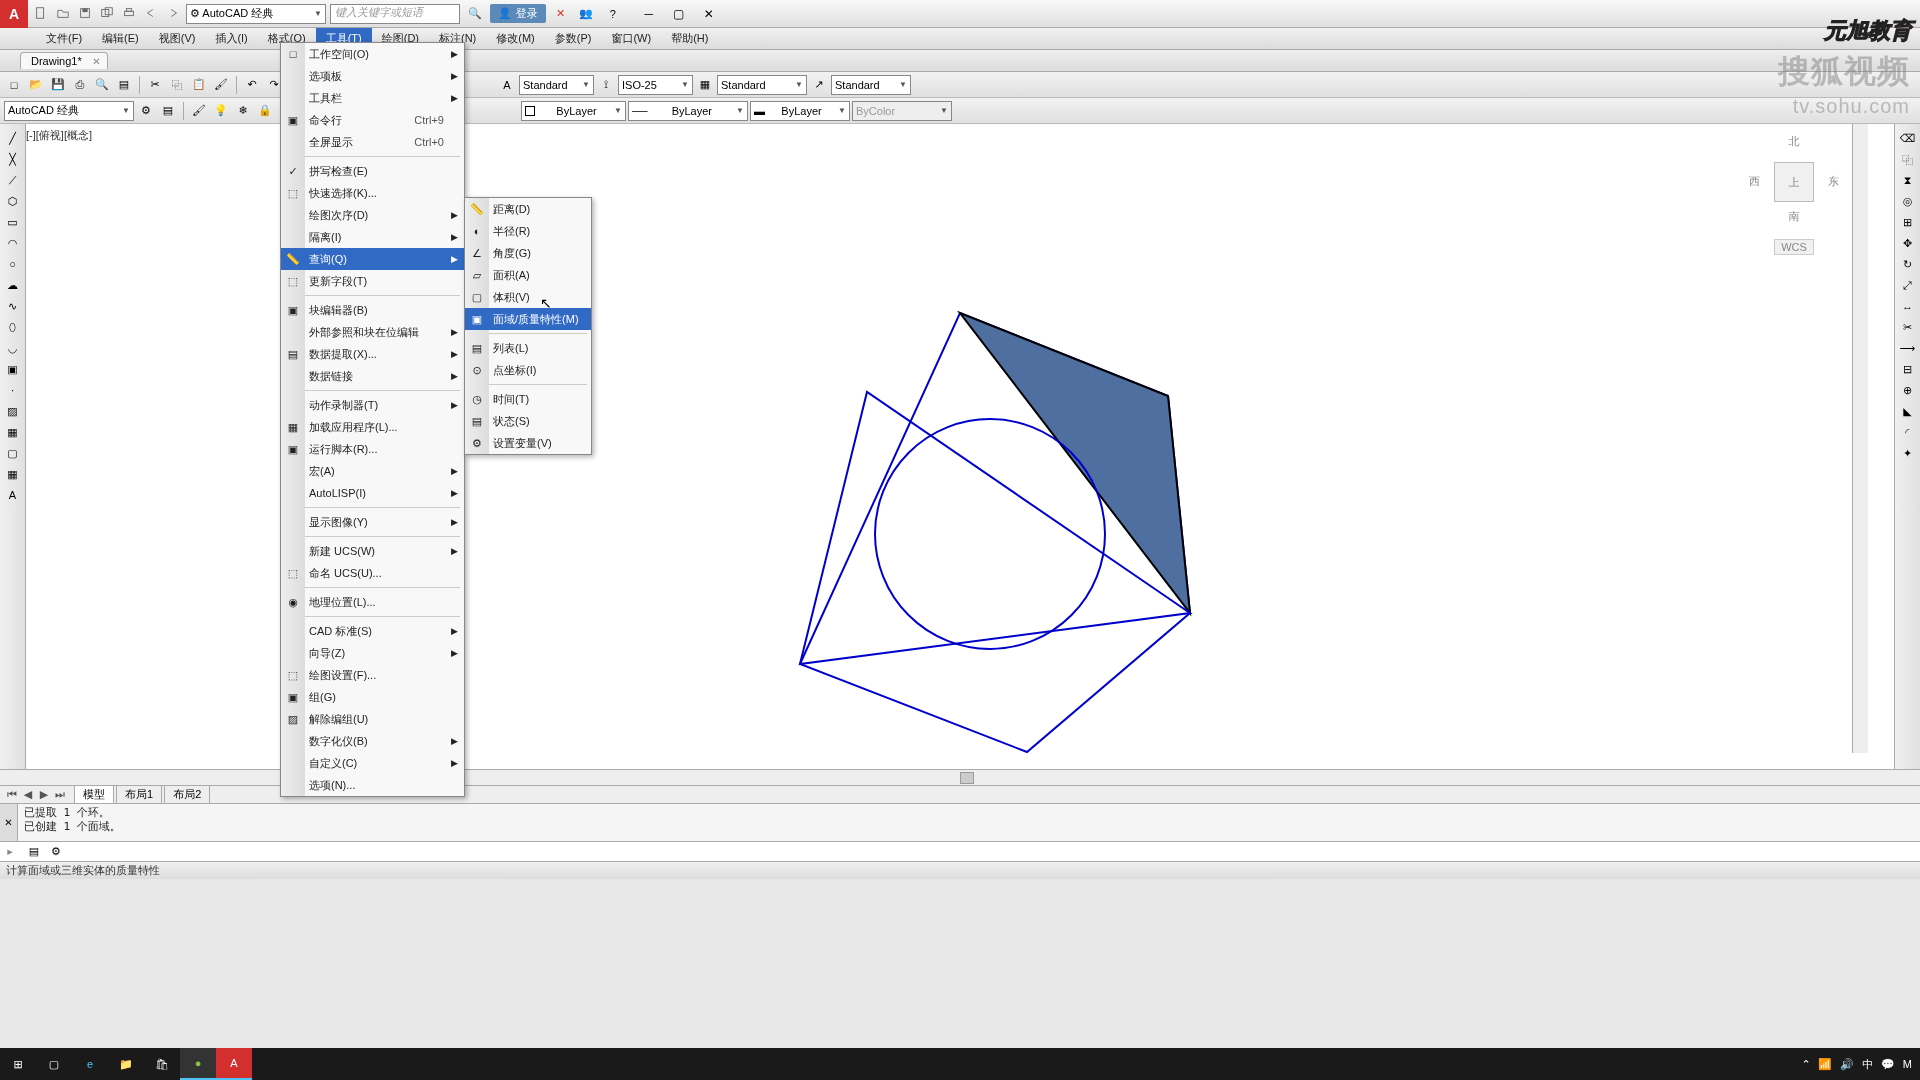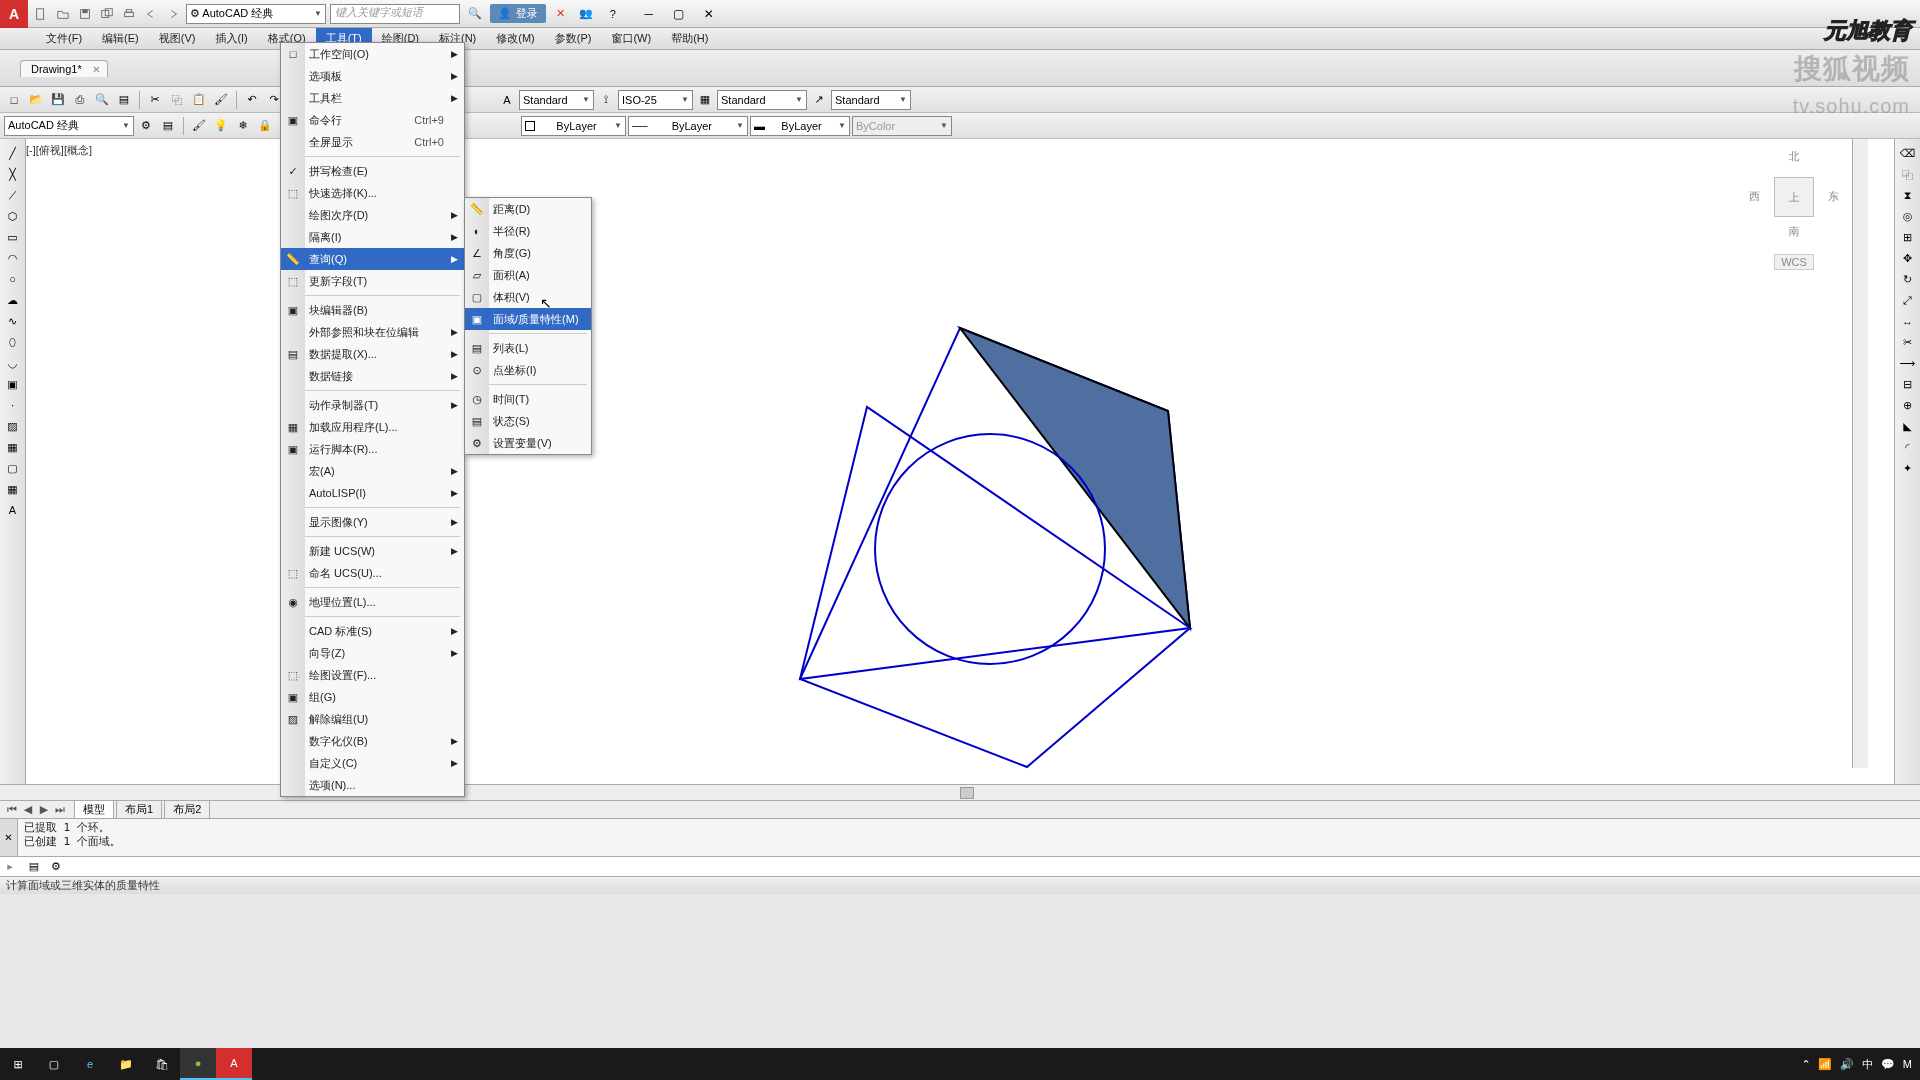--- a/index.html
+++ b/index.html
@@ -1,35 +1,35 @@
 <!DOCTYPE html>
 <html><head>
 <meta charset="utf-8">
 <style>
 * { margin: 0; padding: 0; box-sizing: border-box; font-family: "Microsoft YaHei", "SimSun", sans-serif; font-size: 11px; }
 body { width: 1920px; height: 1080px; overflow: hidden; background: #e8e8e8; position: relative; }
 
 .titlebar { height: 28px; background: linear-gradient(#f8f8f8, #e0e0e0); display: flex; align-items: center; border-bottom: 1px solid #aaa; }
 .app-logo { width: 28px; height: 28px; background: #d32f2f; color: #fff; display: flex; align-items: center; justify-content: center; font-weight: bold; font-size: 14px; }
-.qat { display: flex; align-items: center; padding: 0 4px; gap: 4px; }
+.qat { display: flex; padding: 0 4px; gap: 4px; }
 .qat-btn { width: 18px; height: 18px; display: flex; align-items: center; justify-content: center; color: #555; cursor: pointer; }
 .qat-btn svg { width: 14px; height: 14px; }
 .ws-dropdown { background: #fff; border: 1px solid #888; padding: 1px 3px; font-size: 11px; width: 140px; height: 20px; display: flex; align-items: center; justify-content: space-between; }
 .title-center { flex: 1; text-align: center; font-size: 12px; color: #222; }
 .title-right { display: flex; align-items: center; gap: 4px; padding-right: 4px; }
 .search-box { background: #fff; border: 1px solid #888; padding: 0 4px; width: 130px; height: 20px; color: #999; font-style: italic; }
 .title-btn { width: 22px; height: 22px; display: flex; align-items: center; justify-content: center; }
 .win-controls { display: flex; margin-left: 6px; }
 .win-btn { width: 30px; height: 20px; display: flex; align-items: center; justify-content: center; font-size: 12px; }
 
 .menubar { height: 22px; background: linear-gradient(#f0f0f0, #dcdcdc); display: flex; align-items: center; border-bottom: 1px solid #aaa; padding-left: 36px; }
 .menu-item { padding: 3px 10px; cursor: pointer; color: #222; }
 .menu-item.active { background: #316ac5; color: #fff; }
 
-.doctabs { height: 37px; background: linear-gradient(#eee, #ddd); display: flex; align-items: center; border-bottom: 1px solid #aaa; }
+.doctabs { height: 22px; background: linear-gradient(#eee, #ddd); display: flex; align-items: center; border-bottom: 1px solid #aaa; }
 .doctab { margin-left: 20px; padding: 2px 25px 2px 10px; background: #f8f8f8; border: 1px solid #aaa; border-bottom: none; border-radius: 4px 4px 0 0; font-size: 11px; position: relative; }
 .doctab-close { position: absolute; right: 6px; top: 3px; font-size: 10px; color: #888; }
 
 .toolbar-row { height: 26px; background: linear-gradient(#f2f2f2, #e0e0e0); display: flex; align-items: center; border-bottom: 1px solid #bbb; padding: 0 4px; gap: 2px; }
 .tb-btn { width: 20px; height: 20px; display: flex; align-items: center; justify-content: center; cursor: pointer; border: 1px solid transparent; }
 .tb-sep { width: 1px; height: 18px; background: #aaa; margin: 0 3px; }
 .tb-combo { background: #fff; border: 1px solid #888; height: 20px; display: flex; align-items: center; padding: 0 3px; font-size: 11px; justify-content: space-between; }
 
 .main-area { display: flex; height: 645px; position: relative; }
 .left-toolstrip, .right-toolstrip { width: 26px; background: linear-gradient(90deg, #f0f0f0, #e0e0e0); border-right: 1px solid #aaa; display: flex; flex-direction: column; align-items: center; padding-top: 4px; gap: 1px; }
@@ -74,21 +74,21 @@
 .context-menu { position: absolute; background: #f8f8f8; border: 1px solid #888; box-shadow: 2px 2px 5px rgba(0,0,0,0.3); z-index: 100; }
 .ctx-item { height: 22px; display: flex; align-items: center; padding: 0 8px 0 28px; font-size: 11px; color: #222; cursor: pointer; position: relative; }
 .ctx-item.highlighted { background: #316ac5; color: #fff; }
 .ctx-item .ctx-icon { position: absolute; left: 4px; width: 16px; height: 16px; display: flex; align-items: center; justify-content: center; }
 .ctx-item .ctx-arrow { position: absolute; right: 6px; font-size: 9px; }
 .ctx-item .ctx-shortcut { position: absolute; right: 20px; font-size: 11px; color: #555; }
 .ctx-sep { height: 1px; background: #ccc; margin: 3px 4px; }
 .ctx-iconstrip { position: absolute; left: 0; top: 0; bottom: 0; width: 24px; background: linear-gradient(90deg, #eee, #ddd); }
 
 .watermark1 { position: absolute; top: 16px; right: 8px; font-size: 22px; font-weight: bold; color: #d32f2f; -webkit-text-stroke: 1px #222; font-style: italic; z-index: 50; pointer-events: none; }
-.watermark2 { position: absolute; top: 50px; right: 10px; font-size: 28px; font-weight: bold; color: rgba(120,120,120,0.45); z-index: 50; pointer-events: none; letter-spacing: 1px; }
+.watermark2 { position: absolute; top: 50px; right: 10px; font-size: 32px; font-weight: bold; color: rgba(120,120,120,0.45); z-index: 50; pointer-events: none; letter-spacing: 1px; }
 .watermark3 { position: absolute; top: 95px; right: 10px; font-size: 20px; color: rgba(120,120,120,0.45); z-index: 50; pointer-events: none; letter-spacing: 1px; }
 
 .down-tri { font-size: 8px; color: #555; }
 .login-pill { background: #5b8ab8; color: #fff; padding: 2px 8px; border-radius: 2px; display:flex; align-items:center; gap:4px;}
 </style>
 </head>
 <body>
 
 <div class="titlebar">
   <div class="app-logo">A</div>

